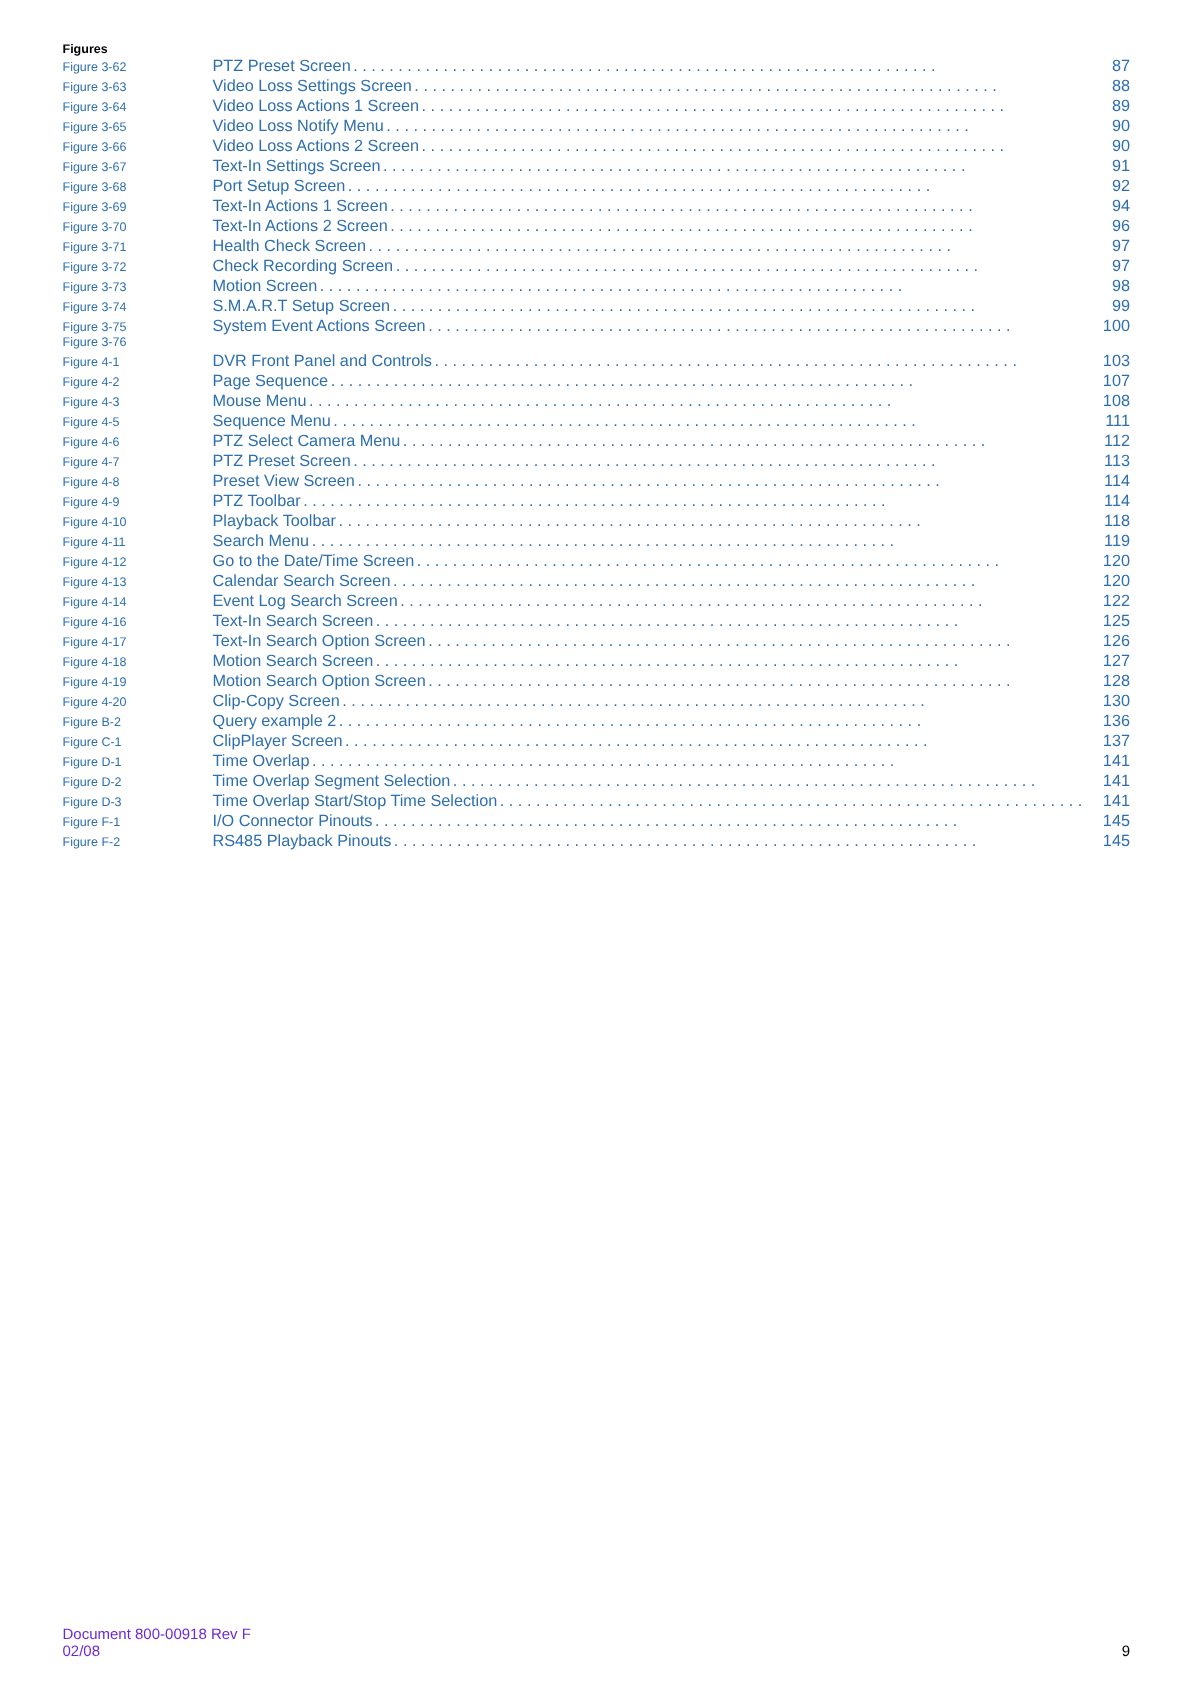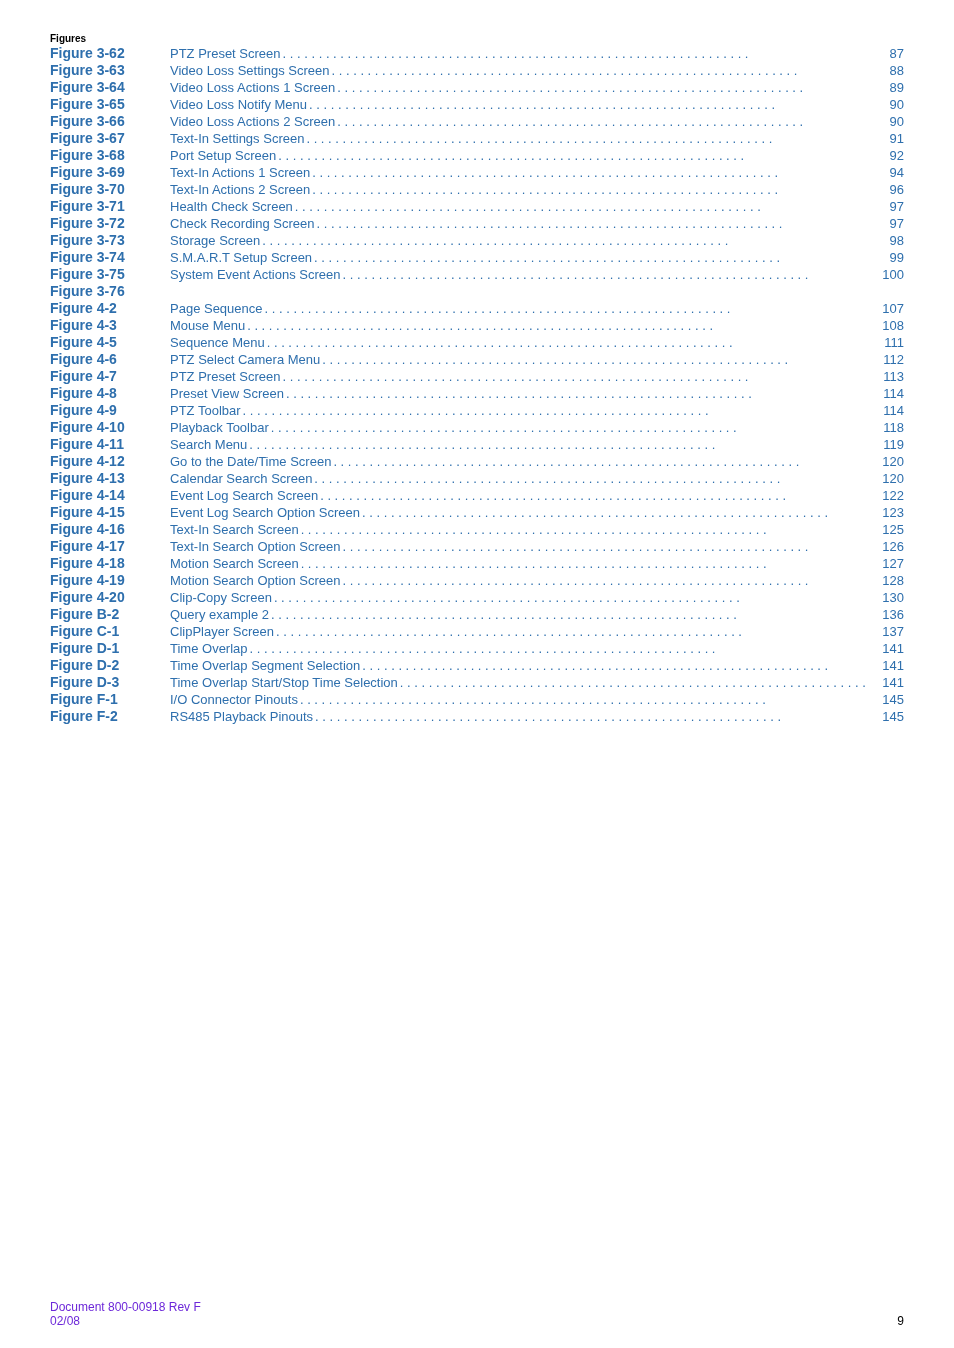--- a/index.html
+++ b/index.html
@@ -33,23 +33,22 @@
     }
     .toc-row {
       display: flex;
       align-items: baseline;
       width: 100%;
       margin-bottom: 1px;
     }
     .toc-figure-label {
       color: #2e6fad;
       min-width: 110px;
-      font-size: 14px;
+      font-size: 10px;
       flex-shrink: 0;
-      font-weight: bold;
     }
     .toc-entry-line {
       display: flex;
       flex: 1;
       align-items: flex-end;
       padding-left: 10px;
       color: #2e6fad;
       font-size: 13px;
     }
     .entry-title {
@@ -174,21 +173,21 @@
         <span class="toc-figure-label">Figure 3-72</span>
         <div class="toc-entry-line">
           <span class="entry-title">Check Recording Screen</span>
           <span class="dot-leader"></span>
           <span class="entry-page">97</span>
         </div>
       </div>
       <div class="toc-row">
         <span class="toc-figure-label">Figure 3-73</span>
         <div class="toc-entry-line">
-          <span class="entry-title">Storage Screen</span>
+          <span class="entry-title">Motion Screen</span>
           <span class="dot-leader"></span>
           <span class="entry-page">98</span>
         </div>
       </div>
       <div class="toc-row">
         <span class="toc-figure-label">Figure 3-74</span>
         <div class="toc-entry-line">
           <span class="entry-title">S.M.A.R.T Setup Screen</span>
           <span class="dot-leader"></span>
           <span class="entry-page">99</span>
@@ -199,20 +198,28 @@
         <div class="toc-entry-line">
           <span class="entry-title">System Event Actions Screen</span>
           <span class="dot-leader"></span>
           <span class="entry-page">100</span>
         </div>
       </div>
       <div class="toc-row">
         <span class="toc-figure-label">Figure 3-76</span>
       </div>
       <div class="toc-row">
+        <span class="toc-figure-label">Figure 4-1</span>
+        <div class="toc-entry-line">
+          <span class="entry-title">DVR Front Panel and Controls</span>
+          <span class="dot-leader"></span>
+          <span class="entry-page">103</span>
+        </div>
+      </div>
+      <div class="toc-row">
         <span class="toc-figure-label">Figure 4-2</span>
         <div class="toc-entry-line">
           <span class="entry-title">Page Sequence</span>
           <span class="dot-leader"></span>
           <span class="entry-page">107</span>
         </div>
       </div>
       <div class="toc-row">
         <span class="toc-figure-label">Figure 4-3</span>
         <div class="toc-entry-line">
@@ -292,28 +299,20 @@
           <span class="dot-leader"></span>
           <span class="entry-page">120</span>
         </div>
       </div>
       <div class="toc-row">
         <span class="toc-figure-label">Figure 4-14</span>
         <div class="toc-entry-line">
           <span class="entry-title">Event Log Search Screen</span>
           <span class="dot-leader"></span>
           <span class="entry-page">122</span>
-        </div>
-      </div>
-      <div class="toc-row">
-        <span class="toc-figure-label">Figure 4-15</span>
-        <div class="toc-entry-line">
-          <span class="entry-title">Event Log Search Option Screen</span>
-          <span class="dot-leader"></span>
-          <span class="entry-page">123</span>
         </div>
       </div>
       <div class="toc-row">
         <span class="toc-figure-label">Figure 4-16</span>
         <div class="toc-entry-line">
           <span class="entry-title">Text-In Search Screen</span>
           <span class="dot-leader"></span>
           <span class="entry-page">125</span>
         </div>
       </div>

